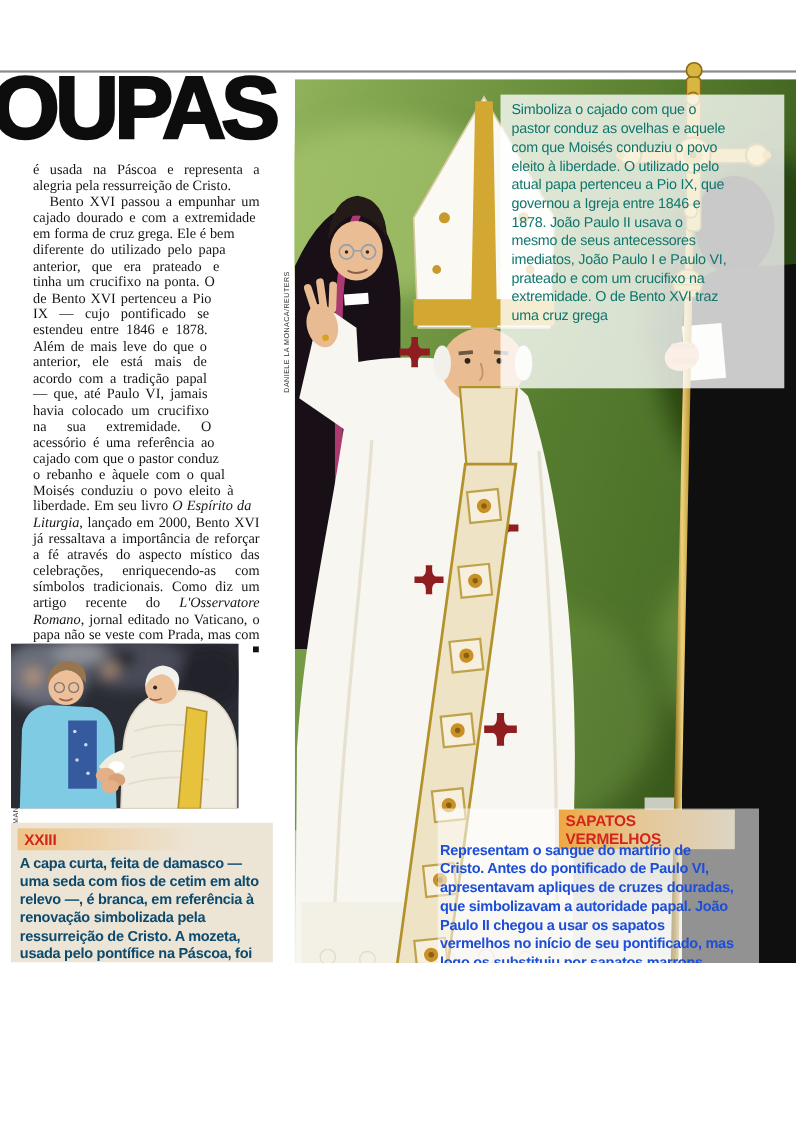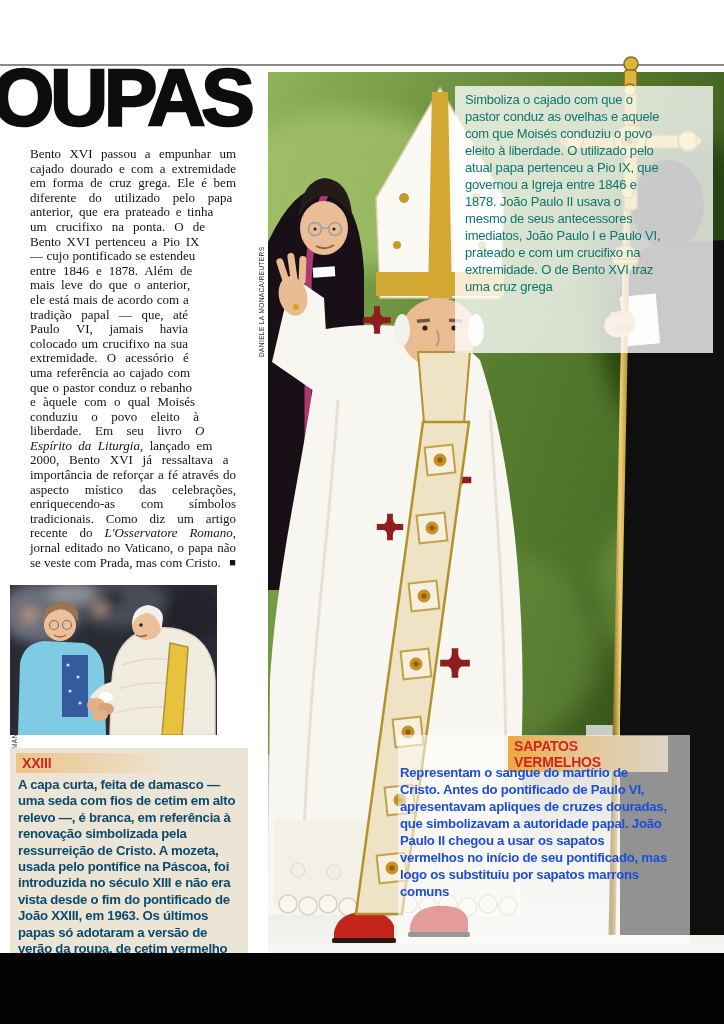--- a/index.html
+++ b/index.html
@@ -1,16 +1,16 @@
 <!DOCTYPE html>
 <html lang="pt"><head>
 <meta charset="utf-8">
 <style>
   html,body{margin:0;padding:0;background:#ffffff;}
-  #page{position:relative;width:724px;height:1024px;background:#ffffff;overflow:hidden;
+  #page{position:relative;width:724px;height:875px;background:#ffffff;overflow:hidden;
         font-family:"Liberation Sans",sans-serif;}
   .rule-top{position:absolute;left:0;top:64px;width:724px;height:2px;background:#8a8a8a;}
   .headline{position:absolute;left:-8px;top:58px;font-family:"Liberation Sans",sans-serif;
         font-weight:bold;font-size:80px;line-height:1;color:#0d0d0d;letter-spacing:-4px;
         -webkit-text-stroke:2.5px #0d0d0d;}
   
   .article{position:absolute;left:30px;top:147px;width:206px;font-family:"Liberation Serif",serif;
         font-size:13px;line-height:14.6px;color:#141414;text-align:justify;}
   .article p{margin:0;}
   .article p+p{text-indent:15px;margin-top:0;}
@@ -246,20 +246,21 @@
       <rect x="342" y="289" width="24" height="5" rx="2.5" fill="#e9bb92"></rect>
       <rect x="343" y="296" width="22" height="5" rx="2.5" fill="#e2ab80"></rect>
     </g>
   </svg>
 
   <div class="credit" id="credit-main">DANIELE LA MONACA/REUTERS</div>
   <div class="credit" id="credit-mozeta">MANDEL NGAN/AFP</div>
 
   <div class="article">
     <div class="spacer"></div>
+    <p>é usada na Páscoa e representa a alegria pela ressurreição de Cristo.</p>
     <p class="last"><span>Bento XVI passou a empunhar um cajado dourado e com a extremidade em forma de cruz grega. Ele é bem diferente do utilizado pelo papa anterior, que era prateado e tinha um crucifixo na ponta. O de Bento XVI pertenceu a Pio IX — cujo pontificado se estendeu entre 1846 e 1878. Além de mais leve do que o anterior, ele está mais de acordo com a tradição papal — que, até Paulo VI, jamais havia colocado um crucifixo na sua extremidade. O acessório é uma referência ao cajado com que o pastor conduz o rebanho e àquele com o qual Moisés conduziu o povo eleito à liberdade. Em seu livro </span><i>O Espírito da Liturgia</i><span>, lançado em 2000, Bento XVI já ressaltava a importância de reforçar a fé através do aspecto místico das celebrações, enriquecendo-as com símbolos tradicionais. Como diz um artigo recente do </span><i>L'Osservatore Romano</i><span>, jornal editado no Vaticano, o papa não se veste com Prada, mas com Cristo.</span><span class="endmark">■</span></p>
   </div>
 
   <div id="cajado-box">
     <div class="callout-body">Simboliza o cajado com que o pastor conduz as ovelhas e aquele com que Moisés conduziu o povo eleito à liberdade. O utilizado pelo atual papa pertenceu a Pio IX, que governou a Igreja entre 1846 e 1878. João Paulo II usava o mesmo de seus antecessores imediatos, João Paulo I e Paulo VI, prateado e com um crucifixo na extremidade. O de Bento XVI traz uma cruz grega</div>
   </div>
 
   <svg class="photo" style="left:10px;top:585px;" width="207" height="150" viewBox="0 0 207 150">
     <defs>
         <filter id="blur2" x="-30%" y="-30%" width="160%" height="160%">

